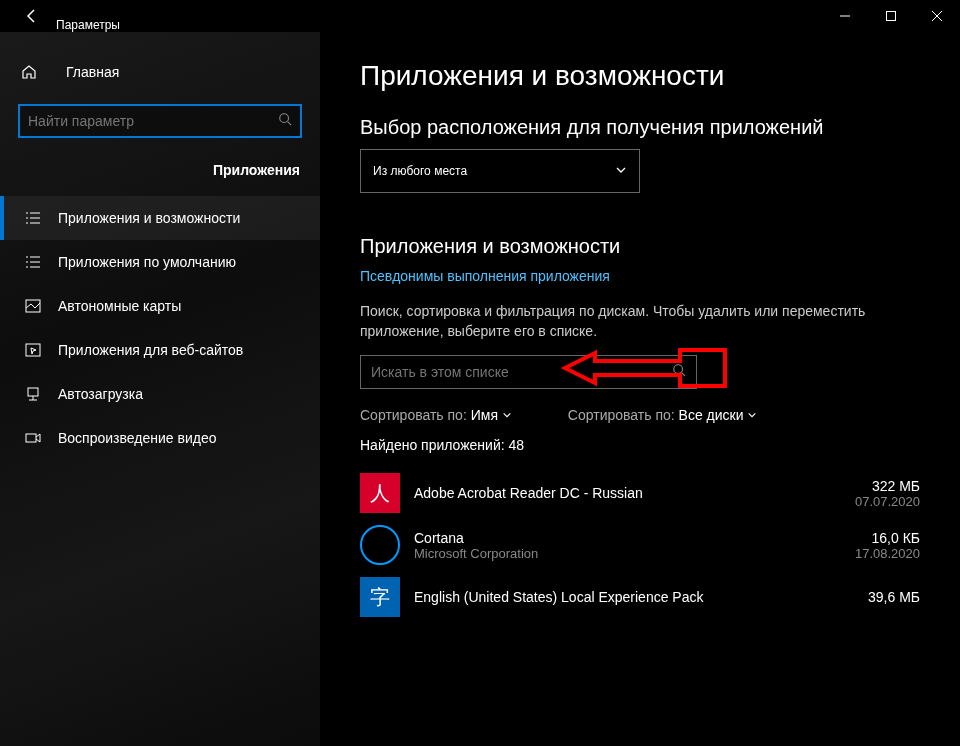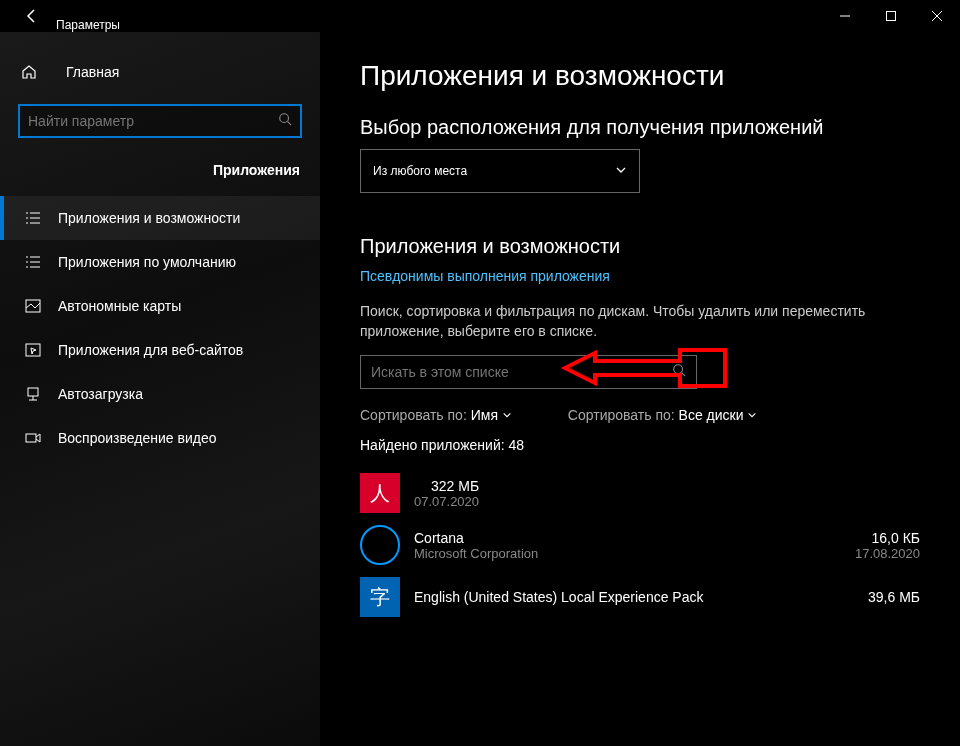--- a/index.html
+++ b/index.html
@@ -297,20 +297,23 @@
                 <path d="M2 4 L6 8 L10 4" stroke="#fff" fill="none" stroke-width="1.3"></path>
               </svg></span>
         </div>
       </div>
 
       <div class="found">Найдено приложений: 48</div>
 
       <div id="app-list">
           <div class="app-row">
             <div class="app-icon" style="background: rgb(215, 0, 42);">人</div>
+            <div class="app-texts">
+              <div class="app-name">Adobe Acrobat Reader DC - Russian</div>
+            </div>
             <div class="app-meta">
               <div class="app-size">322 МБ</div>
               <div class="app-date">07.07.2020</div>
             </div>
           </div>
           <div class="app-row">
             <div class="app-icon" style="background: transparent; border: 2px solid rgb(0, 153, 255); border-radius: 50%;"></div>
             <div class="app-texts">
               <div class="app-name">Cortana</div>
               <div class="app-pub">Microsoft Corporation</div>

